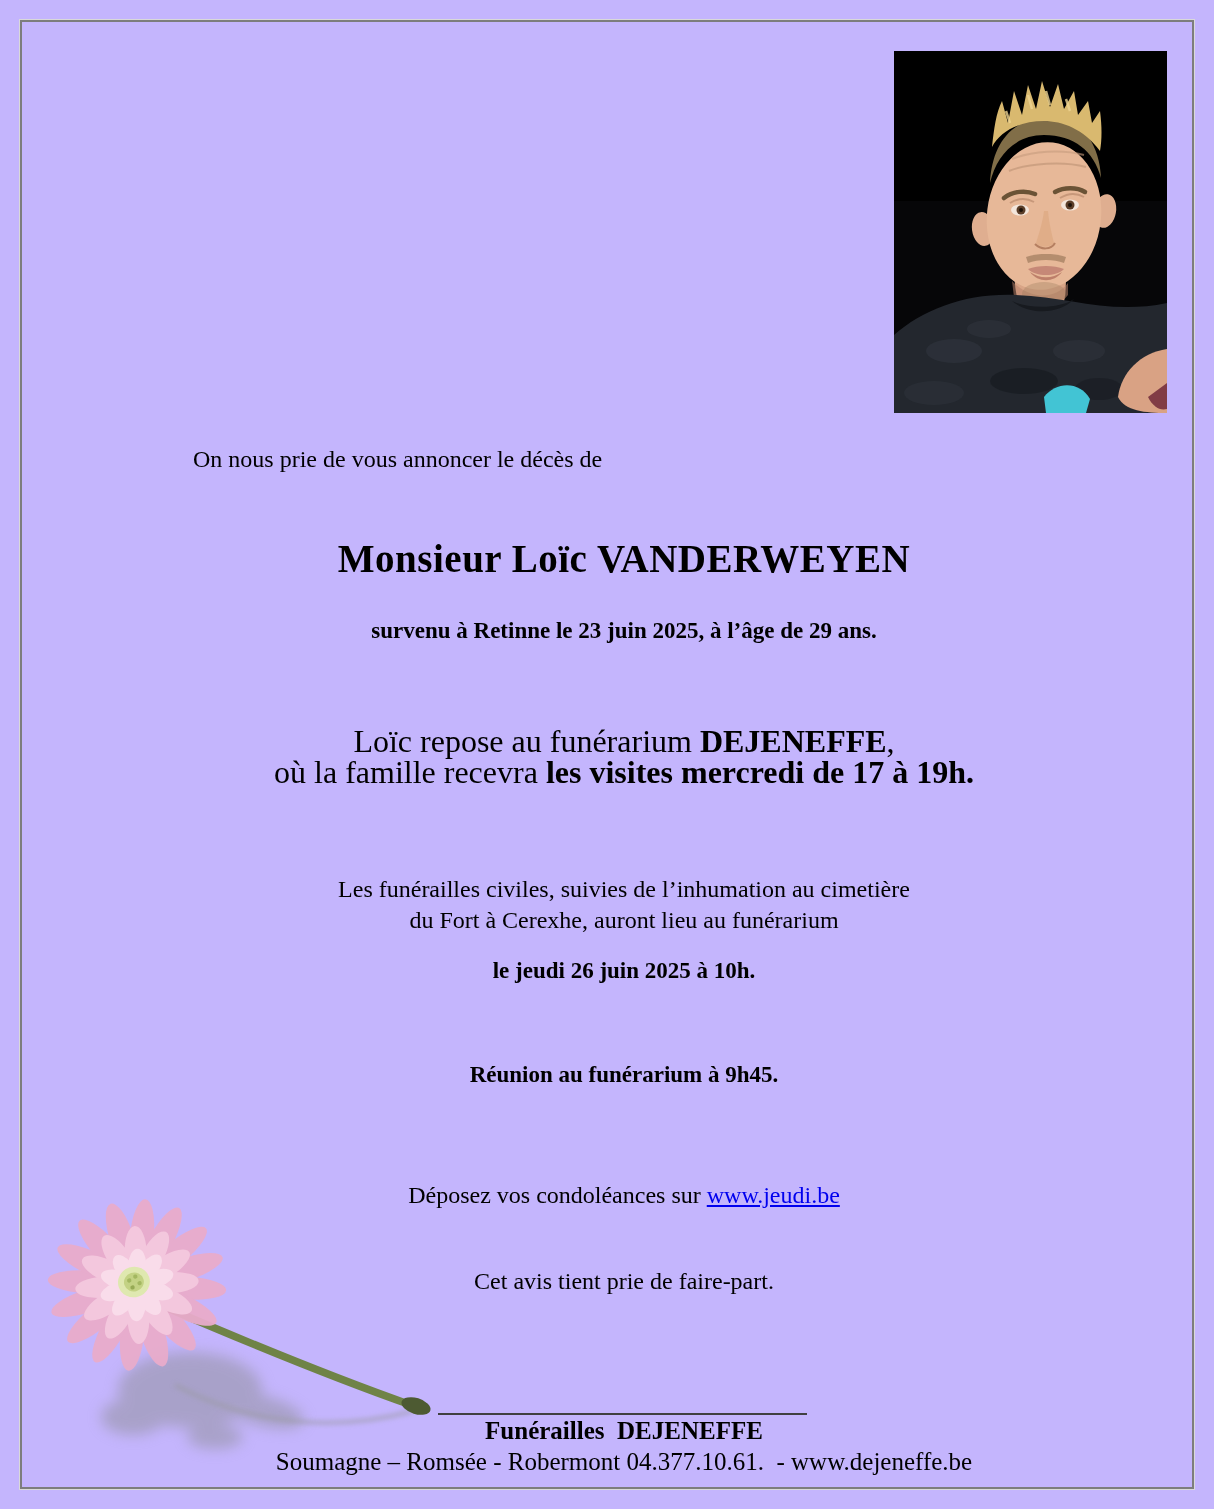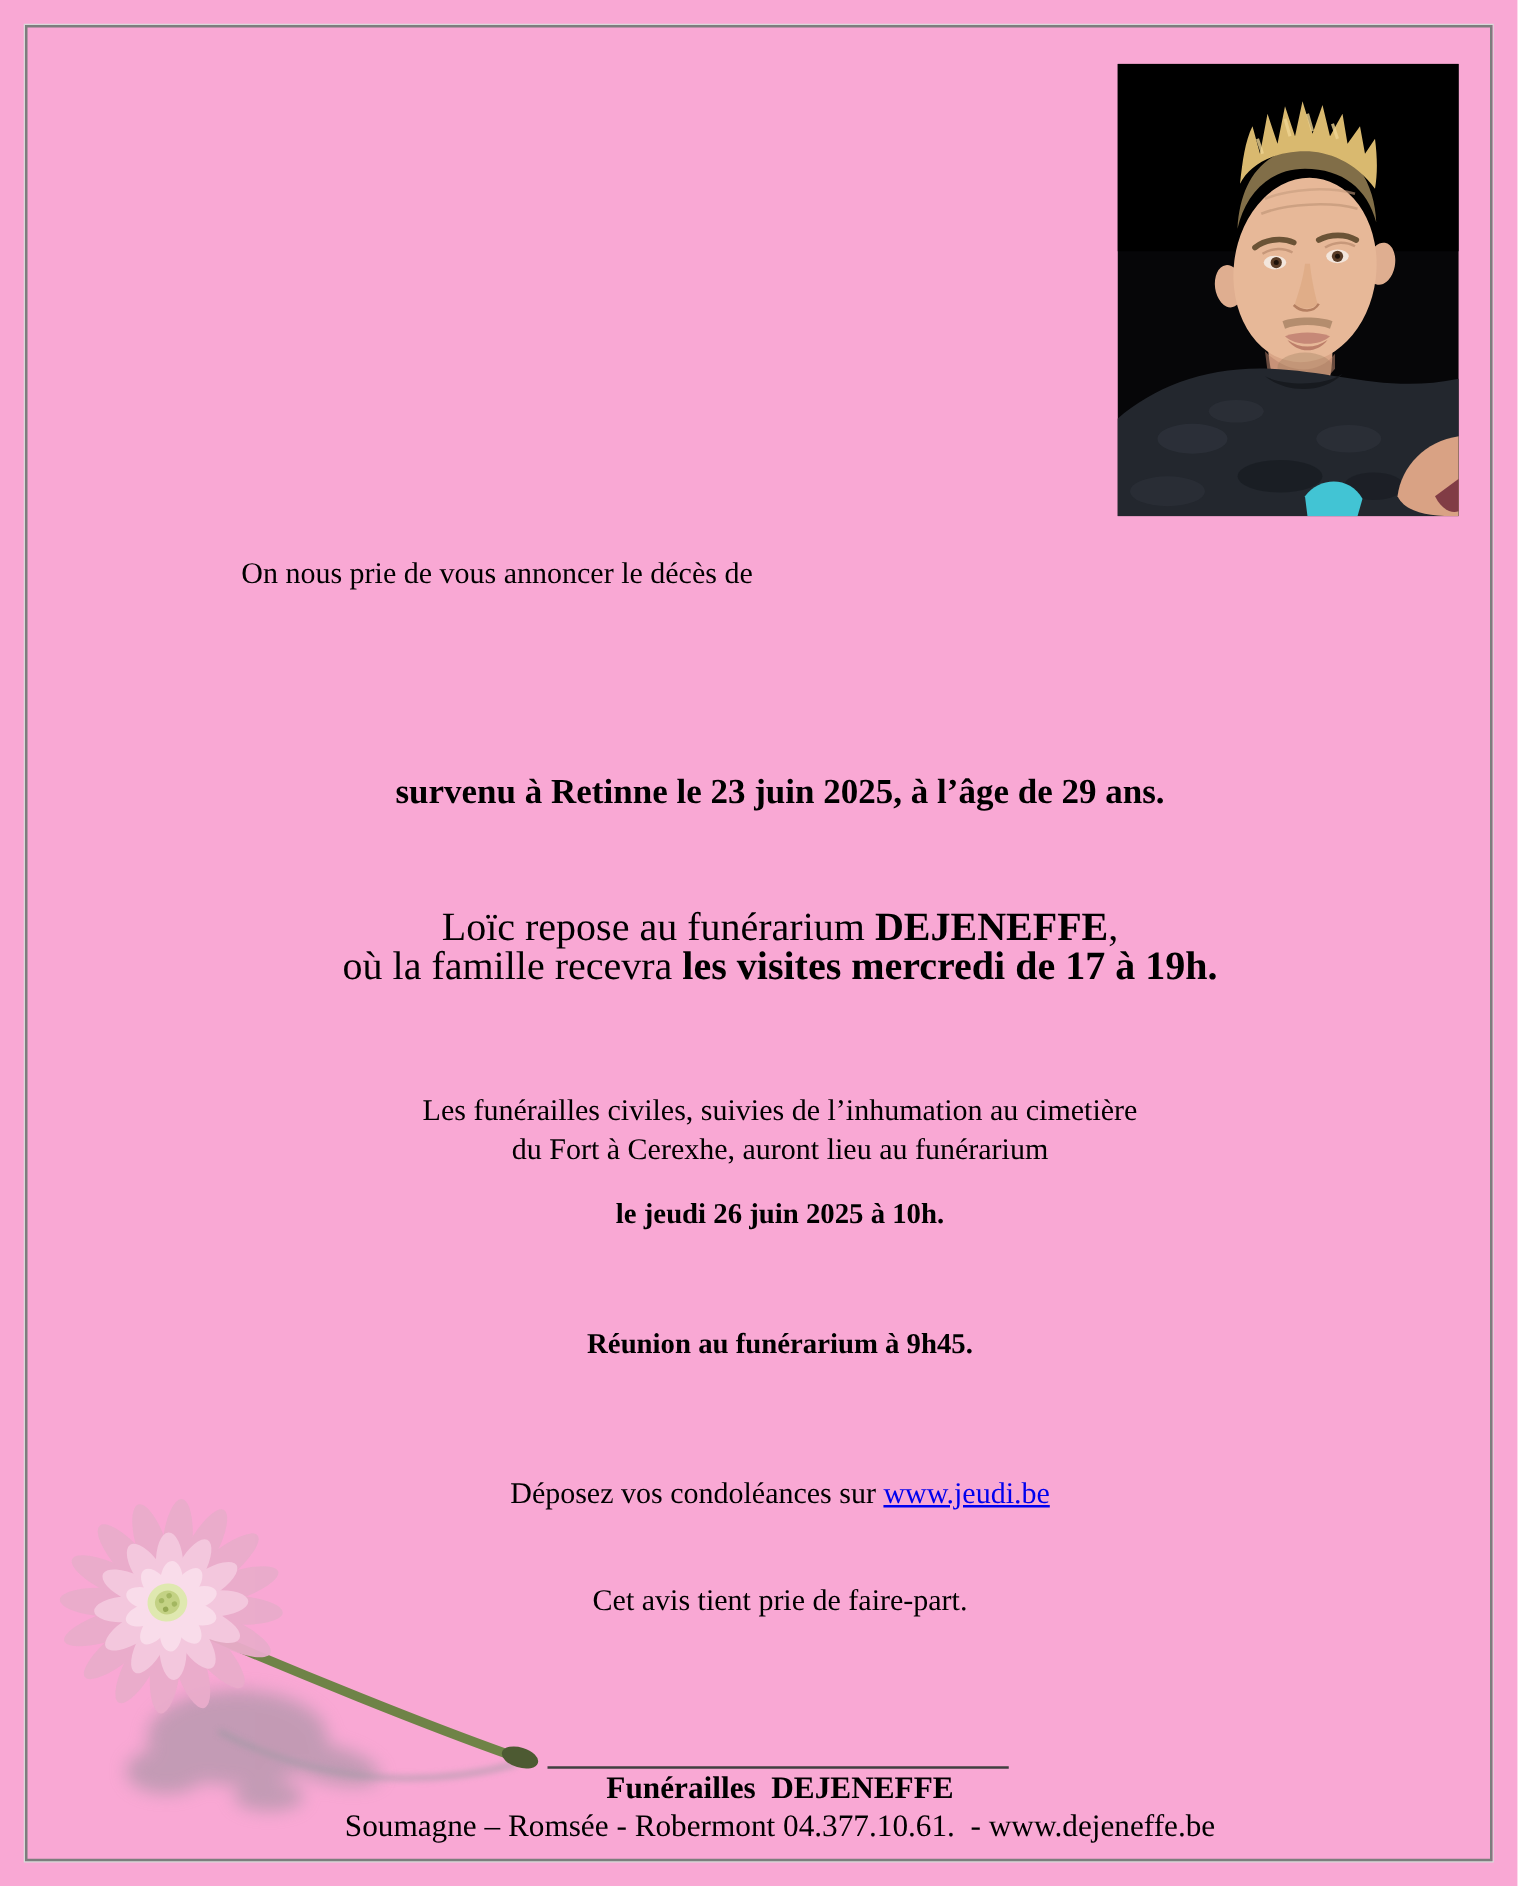--- a/index.html
+++ b/index.html
@@ -6,21 +6,21 @@
   html, body { background: #ffffff; }
   body {
     font-family: "Liberation Serif", "DejaVu Serif", serif;
     color: #000000;
     width: 1214px;
   }
   .page {
     position: relative;
     width: 1214px;
     height: 1509px;
-    background: #f9a8d4;
+    background: #c4b5fd;
     overflow: hidden;
   }
   .frame {
     position: absolute;
     left: 20px; top: 20px; right: 20px; bottom: 20px;
     border: 2px solid #7d7d7d;
     box-shadow: 0 0 0 1px #d9d9d9;
   }
   .centered {
     position: absolute;
@@ -36,21 +36,21 @@
     width: 273px; height: 362px;
   }
   .portrait svg { display: block; }
 
   .intro {
     position: absolute;
     left: 193px; top: 446px;
     font-size: 24px;
   }
   .title    { top: 536px; font-size: 39px; font-weight: bold; letter-spacing: 0.5px; }
-  .subtitle { top: 618px; font-size: 28px; font-weight: bold; }
+  .subtitle { top: 618px; font-size: 23px; font-weight: bold; }
   .repose   { top: 726px; font-size: 32px; line-height: 31px; }
   .ceremony { top: 874px; font-size: 24px; line-height: 31px; }
   .datetime { top: 958px; font-size: 23px; font-weight: bold; }
   .meeting  { top: 1062px; font-size: 23px; font-weight: bold; }
   .condolences { top: 1182px; font-size: 24px; }
   .notice   { top: 1268px; font-size: 24px; }
 
   a.link {
     color: #0000EE;
     text-decoration: underline;
@@ -133,20 +133,21 @@
 
       <path d="M150,346 C162,330 186,330 196,348 L192,362 L152,362 Z" fill="#42c4d4"></path>
 
       <path d="M273,298 C246,302 227,322 224,346 C231,360 251,362 273,362 Z" fill="#d9a284"></path>
       <path d="M273,332 L254,346 C259,356 266,360 273,358 Z" fill="#813c45"></path>
     </svg>
   </div>
 
   <div class="intro">On nous prie de vous annoncer le décès de</div>
 
+  <div class="centered title">Monsieur Loïc VANDERWEYEN</div>
 
   <div class="centered subtitle">survenu à Retinne le 23 juin 2025, à l’âge de 29 ans.</div>
 
   <div class="centered repose">
     <div><span>Loïc repose au funérarium </span><span class="bold">DEJENEFFE</span><span>,</span></div>
     <div><span>où la famille recevra </span><span class="bold">les visites mercredi de 17 à 19h.</span></div>
   </div>
 
   <div class="centered ceremony">
     <div>Les funérailles civiles, suivies de l’inhumation au cimetière</div>

